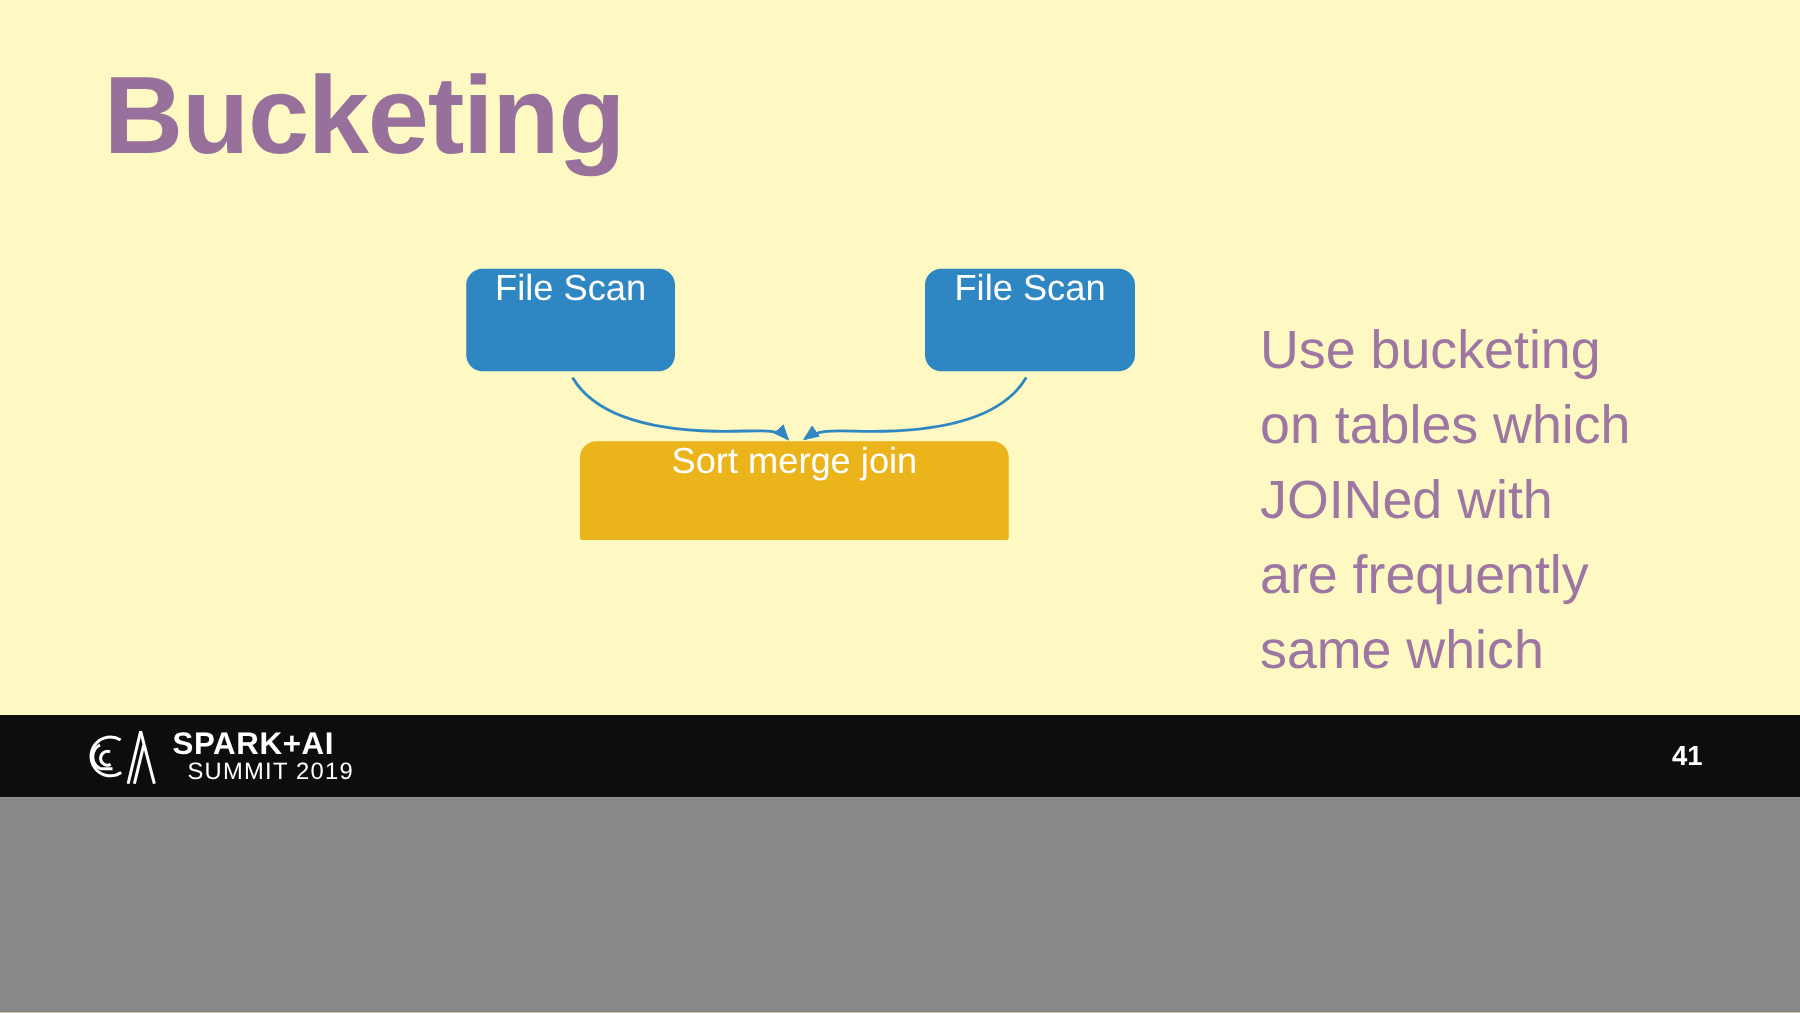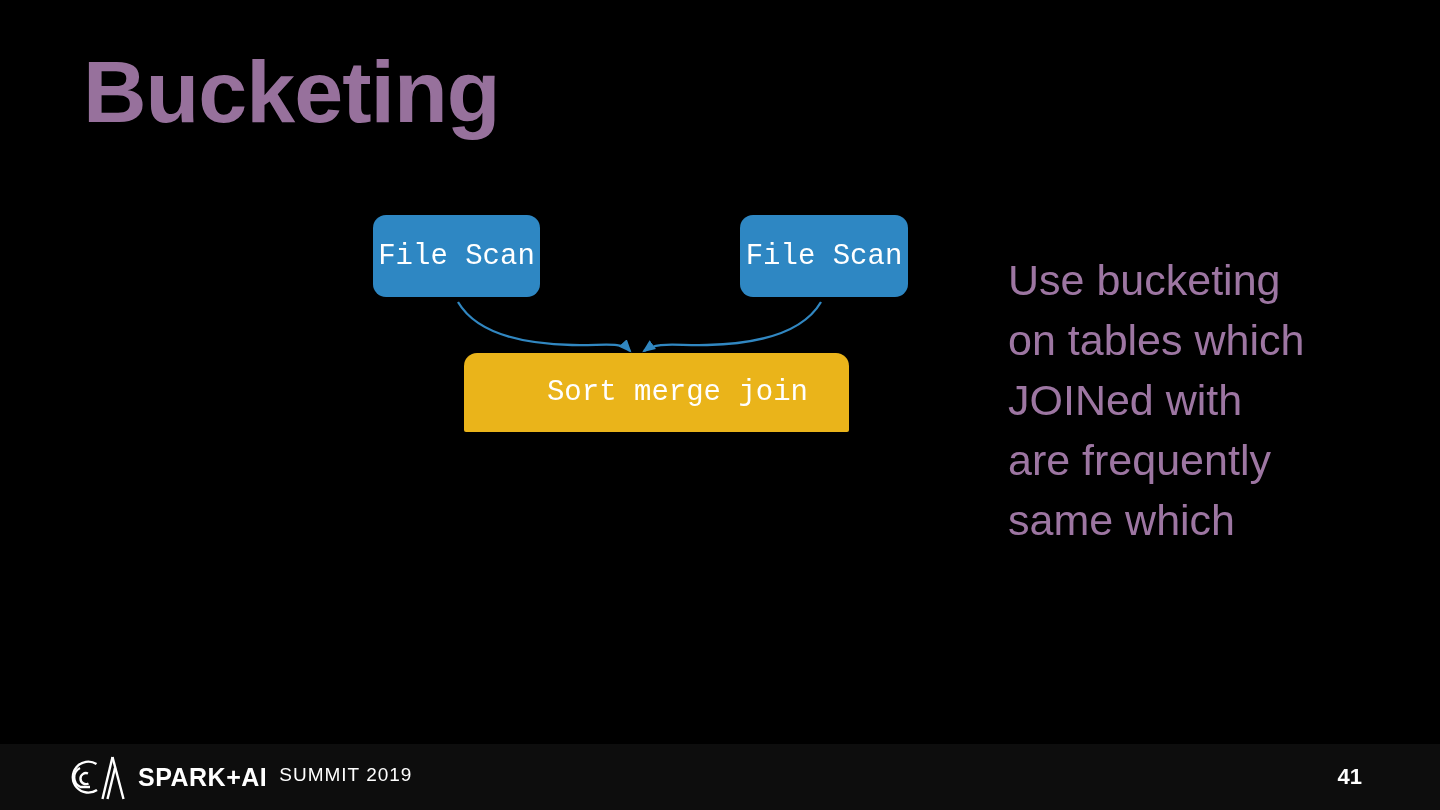--- a/index.html
+++ b/index.html
@@ -1,51 +1,50 @@
 <!DOCTYPE html>
 <html><head>
 <meta charset="utf-8">
 <style>
   html,body{margin:0;padding:0;background:#888;}
   .slide{
     position:relative;
-    width:1440px;height:810px;
-    background:#000000;
+    width:1440px;height:638px;
+    background:#fef9c3;
     overflow:hidden;
     font-family:"Liberation Sans", sans-serif;
   }
   .title{
     position:absolute;
     left:83px;top:48px;
     margin:0;
     font-size:88px;
     font-weight:bold;
     letter-spacing:-1px;
     line-height:1;
     color:#97719C;
   }
   .node{
     position:absolute;
-    display:flex;align-items:center;justify-content:center;
+    display:flex;align-items:flex-start;justify-content:center;
     color:#ffffff;
     font-size:29px;
     text-align:center;
-    font-family:Liberation Mono, monospace;
   }
   .node-left{
     left:373px;top:215px;width:167px;height:82px;
     background:#2E87C3;border-radius:13px;
   }
   .node-right{
     left:740px;top:215px;width:168px;height:82px;
     background:#2E87C3;border-radius:13px;
   }
   .node-join{
     left:464px;top:353px;width:343px;height:79px;
-    background:#EAB41A;border-radius:13px 13px 2px 2px;padding-left:42px;
+    background:#EAB41A;border-radius:13px 13px 2px 2px;
   }
   .arrows{
     position:absolute;left:0;top:0;width:1440px;height:810px;
     pointer-events:none;
   }
   .side-note{
     position:absolute;
     left:1008px;top:250px;width:400px;
     color:#9D76A2;
     font-size:43px;
@@ -56,21 +55,21 @@
     left:0;bottom:0;width:1440px;height:66px;
     background:#0D0D0D;
     display:flex;align-items:center;
   }
   .logo{
     display:flex;align-items:center;
     margin-left:66px;
     gap:8px;
   }
   .logo-text{
-    display:flex;flex-direction:row;justify-content:flex-start;
+    display:flex;flex-direction:column;justify-content:flex-start;
     color:#ffffff;
   }
   .logo-line1{
     font-size:25px;font-weight:bold;letter-spacing:0.5px;line-height:1.0;
   }
   .logo-line2{
     font-size:19px;font-weight:400;letter-spacing:1px;line-height:1.05;margin-left:12px;
   }
   .page-number{
     position:absolute;

